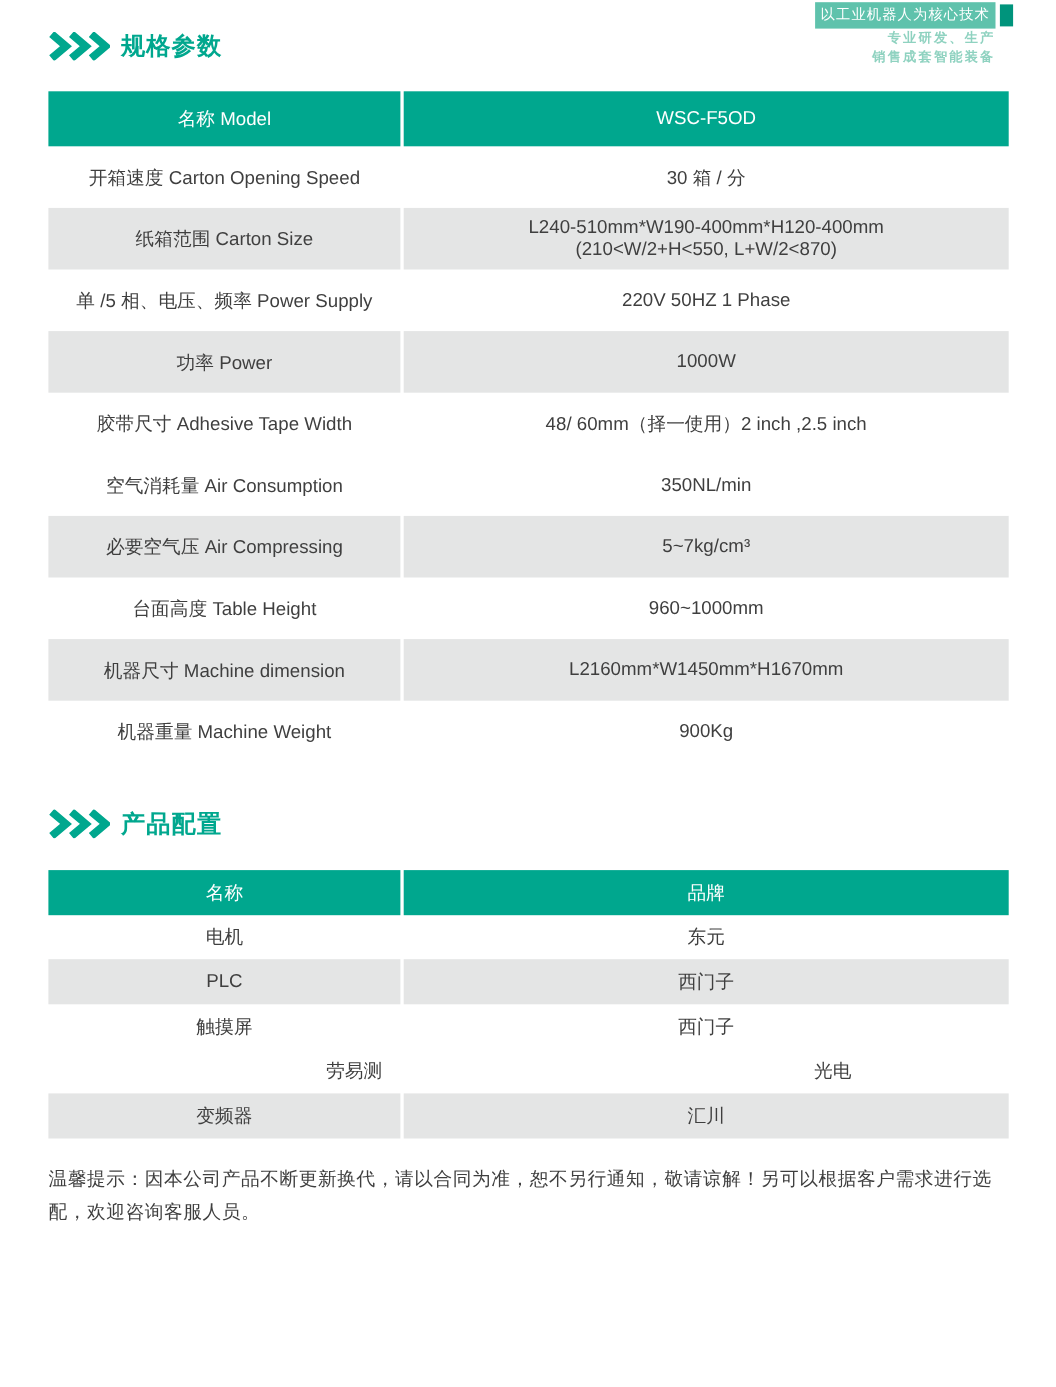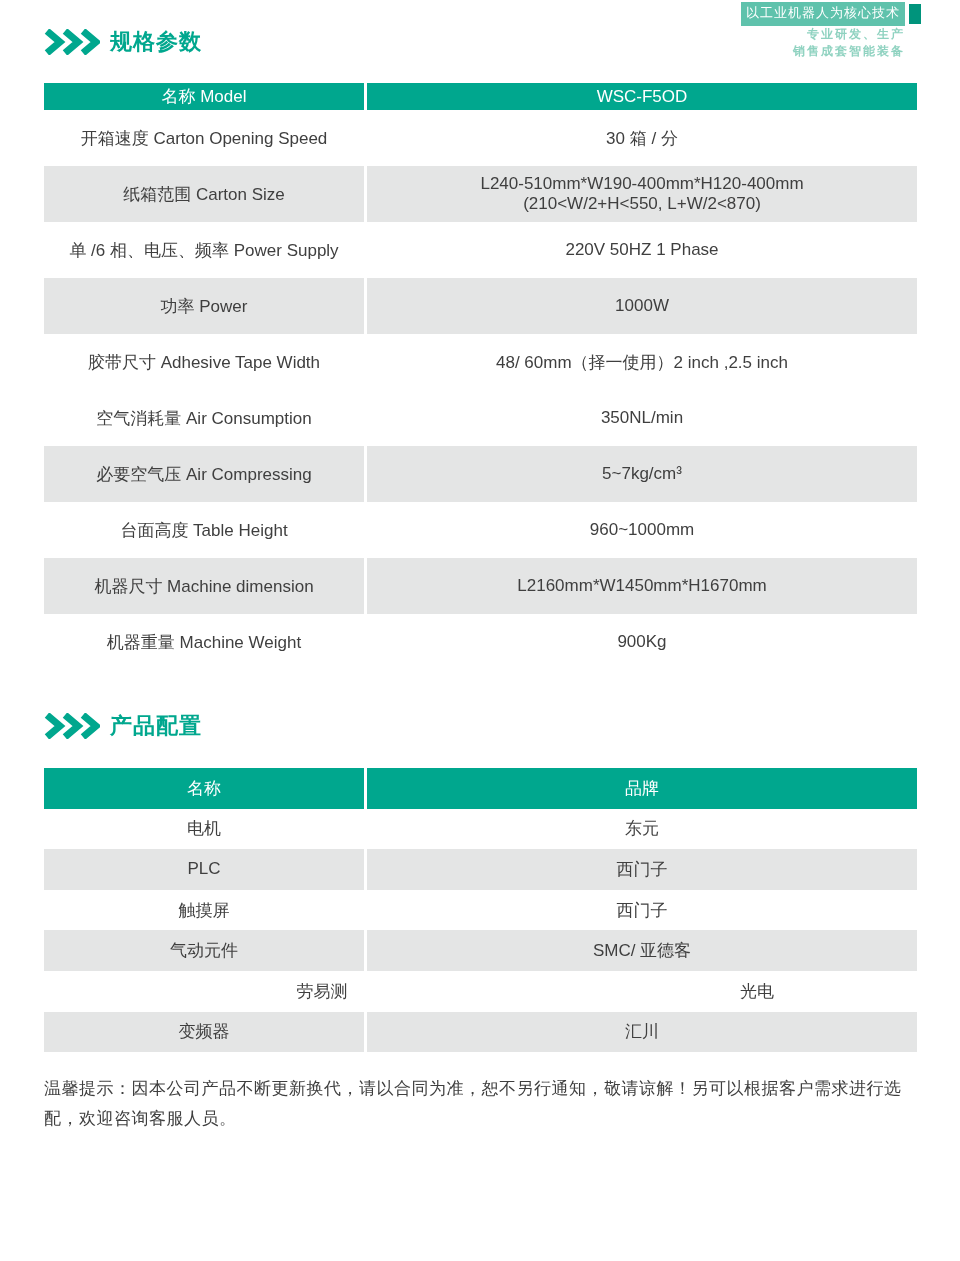--- a/index.html
+++ b/index.html
@@ -71,21 +71,21 @@
   }
   .sheet-table .cell.label{width:320px;}
   .sheet-table .cell.value{width:550px;margin-left:3px;}
   .sheet-table .thead .cell{
     background:var(--accent);color:#ffffff;
   }
   .sheet-table .trow.alt .cell{background:var(--row-alt);}
   
   .spec-table .thead{height:42px;}
   .spec-table .trow{height:56px;}
-  .spec-table .thead{height:27px;}
+  .spec-table .thead{height:50px;}
   
   .config-table{margin-top:26px;}
   .config-table .thead{height:35px;}
   .config-table .trow{height:40.6px;}
   
   .footer-note{
     margin:22px 40px 0 44px;
     font-size:17px;line-height:30px;
     color:var(--text);
     letter-spacing:0.5px;
@@ -120,21 +120,21 @@
   <div class="trow">
     <div class="cell label">开箱速度 Carton Opening Speed</div>
     <div class="cell value">30 箱 / 分</div>
   </div>
   <div class="trow alt">
     <div class="cell label">纸箱范围 Carton Size</div>
     <div class="cell value">L240-510mm*W190-400mm*H120-400mm
 (210&lt;W/2+H&lt;550, L+W/2&lt;870)</div>
   </div>
   <div class="trow">
-    <div class="cell label">单 /6 相、电压、频率 Power Supply</div>
+    <div class="cell label">单 /5 相、电压、频率 Power Supply</div>
     <div class="cell value">220V 50HZ 1 Phase</div>
   </div>
   <div class="trow alt">
     <div class="cell label">功率 Power</div>
     <div class="cell value">1000W</div>
   </div>
   <div class="trow">
     <div class="cell label">胶带尺寸 Adhesive Tape Width</div>
     <div class="cell value">48/ 60mm（择一使用）2 inch ,2.5 inch</div>
   </div>
@@ -179,24 +179,20 @@
     <div class="cell value">东元</div>
   </div>
   <div class="trow alt">
     <div class="cell label">PLC</div>
     <div class="cell value">西门子</div>
   </div>
   <div class="trow">
     <div class="cell label">触摸屏</div>
     <div class="cell value">西门子</div>
   </div>
-  <div class="trow alt">
-    <div class="cell label">气动元件</div>
-    <div class="cell value">SMC/ 亚德客</div>
-  </div>
   <div class="trow">
     <div class="cell value">劳易测</div>
     <div class="cell label">光电</div>
   </div>
   <div class="trow alt">
     <div class="cell label">变频器</div>
     <div class="cell value">汇川</div>
   </div>
 </div>
 

